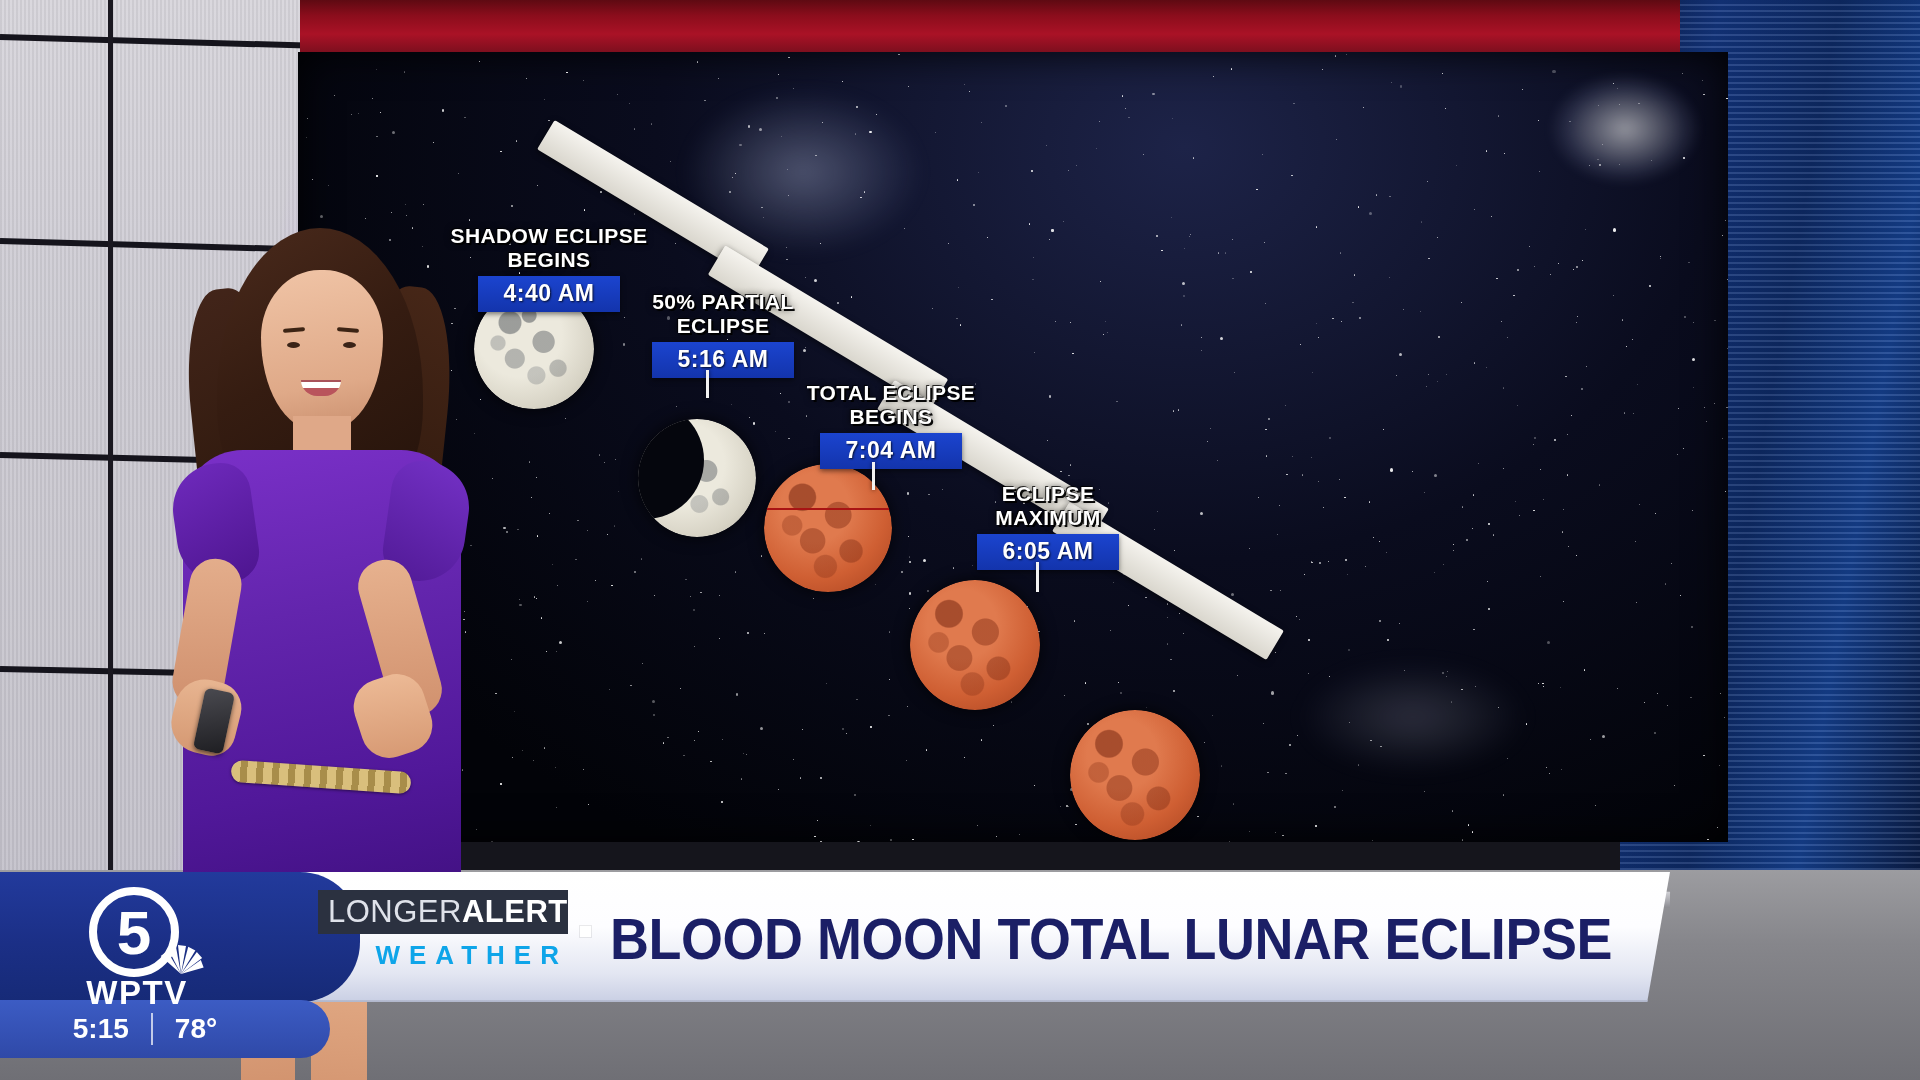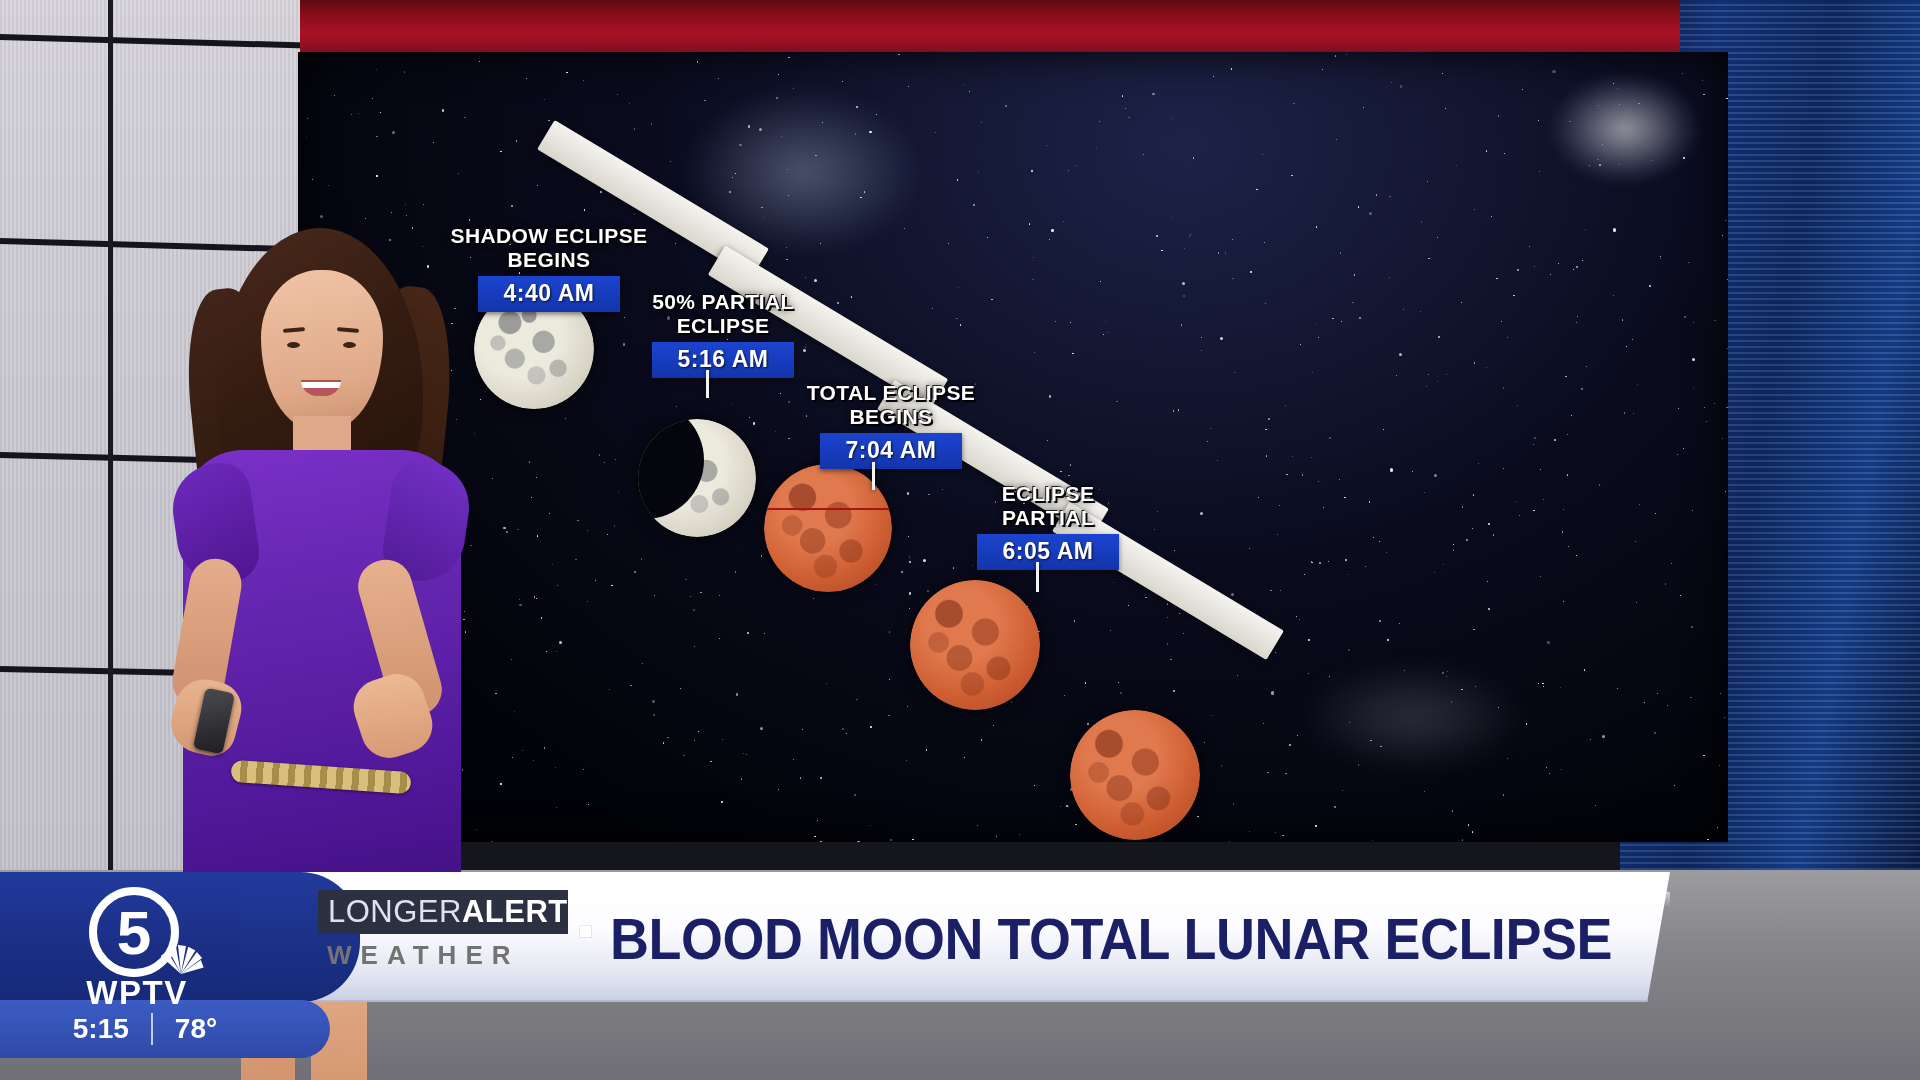--- a/index.html
+++ b/index.html
@@ -150,21 +150,21 @@
   .peacock{position:absolute;left:158px;top:76px;width:46px;height:40px;z-index:4;}
   .timetext{position:absolute;left:0;top:136px;width:290px;height:58px;display:flex;align-items:center;
     justify-content:center;gap:22px;color:#fff;font-size:28px;font-weight:bold;z-index:3;}
   .timesep{width:2px;height:32px;background:rgba(255,255,255,.7);}
 
   .fa-wrap{position:absolute;left:318px;top:26px;width:250px;z-index:4;}
   .fa-top{background:#2b3140;padding:6px 10px 7px;text-align:center;line-height:1;}
   .fa-top span{font-size:31px;letter-spacing:.5px;}
   .fa-first{color:#dfe2ea;font-weight:normal;}
   .fa-alert{color:#ffffff;font-weight:bold;}
-  .fa-bot{color:#737373;font-weight:bold;font-size:26px;letter-spacing:9px;text-align:left;
+  .fa-bot{color:#0ea5e9;font-weight:bold;font-size:26px;letter-spacing:9px;text-align:right;
     padding:6px 0 0 9px;}
   .fa-dot{position:absolute;left:580px;top:62px;width:11px;height:11px;background:#fff;z-index:4;
     box-shadow:0 0 0 1px rgba(0,0,0,.08);}
 
   .headline{position:absolute;left:610px;top:28px;width:1010px;height:92px;display:flex;align-items:center;
     color:#1b1f66;font-weight:bold;font-size:58px;letter-spacing:-.5px;z-index:4;
     transform:scaleX(.93);transform-origin:left center;white-space:nowrap;}
 </style>
 </head>
 <body>
@@ -990,21 +990,21 @@
 
     <div class="lbl" style="left:428px;top:329px;width:330px;">
       <div class="txt">TOTAL ECLIPSE</div>
       <div class="txt">BEGINS</div>
       <div class="time">7:04 AM</div>
     </div>
     <div class="tick" style="left:574px;top:410px;height:28px;"></div>
 
     <div class="lbl" style="left:590px;top:430px;width:320px;">
       <div class="txt">ECLIPSE</div>
-      <div class="txt">PARTIAL</div>
+      <div class="txt">MAXIMUM</div>
       <div class="time">6:05 AM</div>
     </div>
     <div class="tick" style="left:738px;top:510px;height:30px;"></div>
 
   </div>
 
   <div class="floor"></div>
   <div class="floor-edge"></div>
 
   <div class="person">

